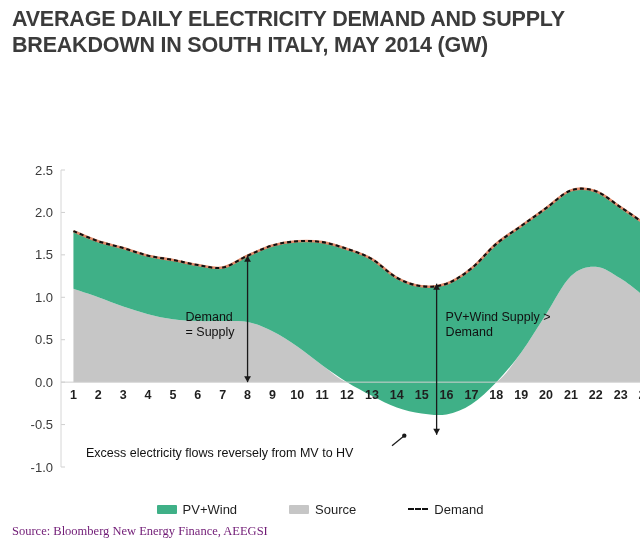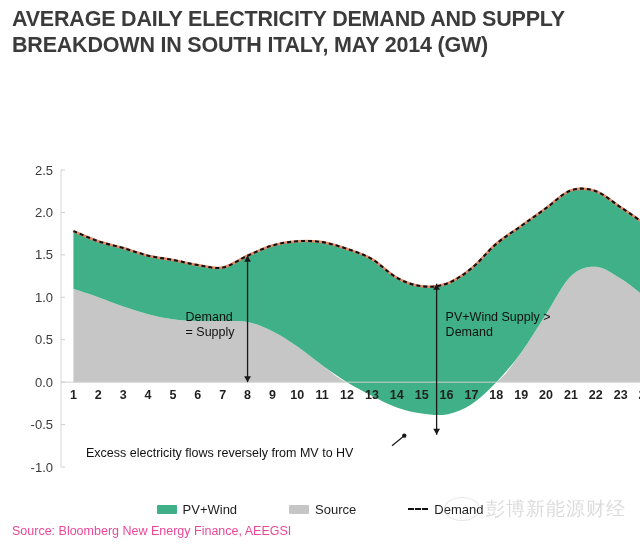--- a/index.html
+++ b/index.html
@@ -118,22 +118,23 @@
     border-top: 2px dashed #111111;
   }
   .legend-label { font-size: 13px; color: #1f1f1f; white-space: nowrap; }
 
   
   .source {
     position: absolute;
     left: 12px;
     top: 524px;
     font-size: 12.5px;
-    color: #ec4899;
-    font-weight: 400;
+    color: #701a75;
+    font-weight: 400;
+    font-family: Liberation Serif, serif;
   }
 
   
   .watermark {
     position: absolute;
     left: 442px;
     top: 492px;
     width: 196px;
     height: 36px;
     pointer-events: none;
@@ -256,18 +257,14 @@
       <span class="legend-label">Source</span>
     </div>
     <div class="legend-item">
       <span class="swatch-dash"></span>
       <span class="legend-label">Demand</span>
     </div>
   </div>
 
   <div class="source">Source:  Bloomberg New Energy Finance, AEEGSI</div>
 
-  <div class="watermark">
-    <span class="wm-mark"></span>
-    <span class="wm-text">彭博新能源财经</span>
-  </div>
 
 </div>
 
 </body></html>

